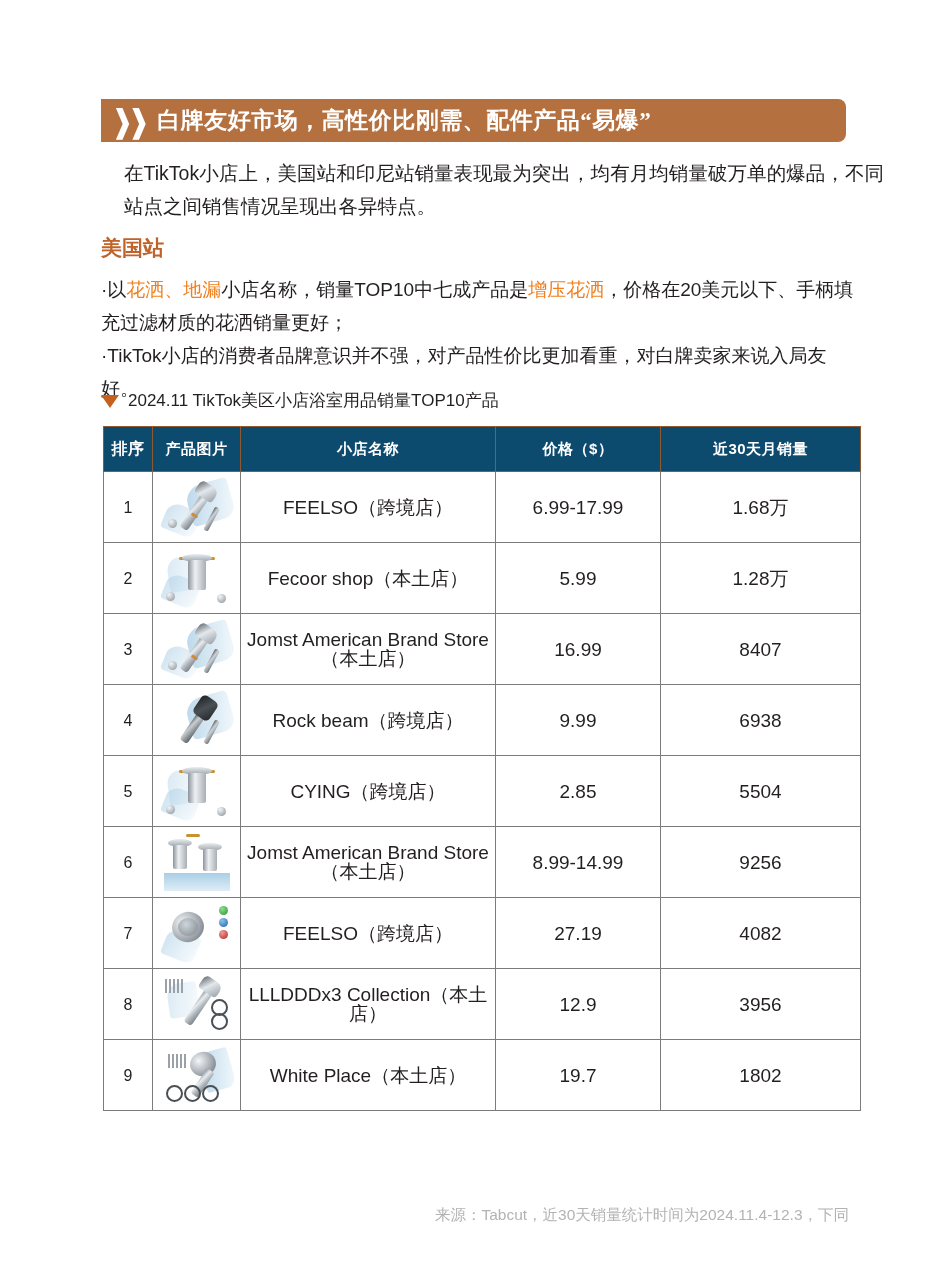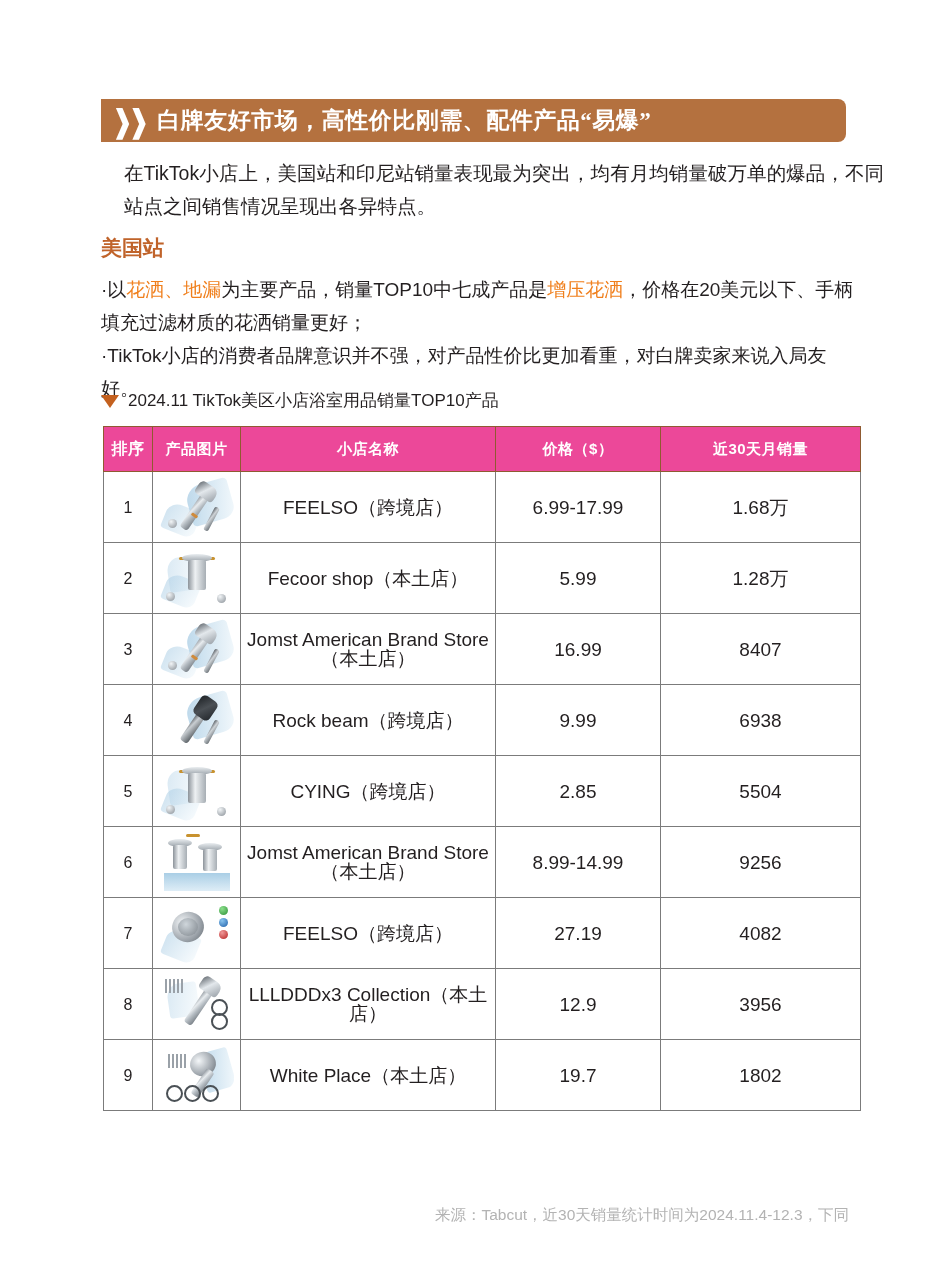--- a/index.html
+++ b/index.html
@@ -123,21 +123,21 @@
     border-collapse: collapse;
     width: 746px;
     table-layout: fixed;
   }
   table.tbl th, table.tbl td {
     border: 1px solid #7b7b7b;
     text-align: center;
     vertical-align: middle;
   }
   table.tbl thead th {
-    background: #ec4899;
+    background: #0c4a6e;
     color: #ffffff;
     font-size: 15px;
     font-weight: bold;
     height: 42px;
     border-color: #8f5a31;
     letter-spacing: 0.5px;
     margin-left: 20px;
   }
   table.tbl tbody td {
     height: 68px;
@@ -286,21 +286,21 @@
   <div class="banner">
     <span class="banner-chevrons">❱❱</span>
     <span class="banner-title">白牌友好市场，高性价比刚需、配件产品“易爆”</span>
   </div>
 
   <div class="intro">在TikTok小店上，美国站和印尼站销量表现最为突出，均有月均销量破万单的爆品，不同站点之间销售情况呈现出各异特点。</div>
 
   <div class="subhead">美国站</div>
 
   <div class="bullets">
-    <span class="bullet-line" id="bullet-0"><span>·</span><span>以</span><span class="hl">花洒、地漏</span><span>为主要产品，销量TOP10中七成产品是</span><span class="hl">增压花洒</span><span>，价格在20美元以下、手柄填充过滤材质的花洒销量更好；</span></span>
+    <span class="bullet-line" id="bullet-0"><span>·</span><span>以</span><span class="hl">花洒、地漏</span><span>小店名称，销量TOP10中七成产品是</span><span class="hl">增压花洒</span><span>，价格在20美元以下、手柄填充过滤材质的花洒销量更好；</span></span>
     <span class="bullet-line" id="bullet-1"><span>·</span><span>TikTok小店的消费者品牌意识并不强，对产品性价比更加看重，对白牌卖家来说入局友好。</span></span>
   </div>
 
   <div class="caption">
     <span class="caption-tri"></span>
     <span>2024.11 TikTok美区小店浴室用品销量TOP10产品</span>
   </div>
 
   <div class="tbl-wrap">
     <table class="tbl">

